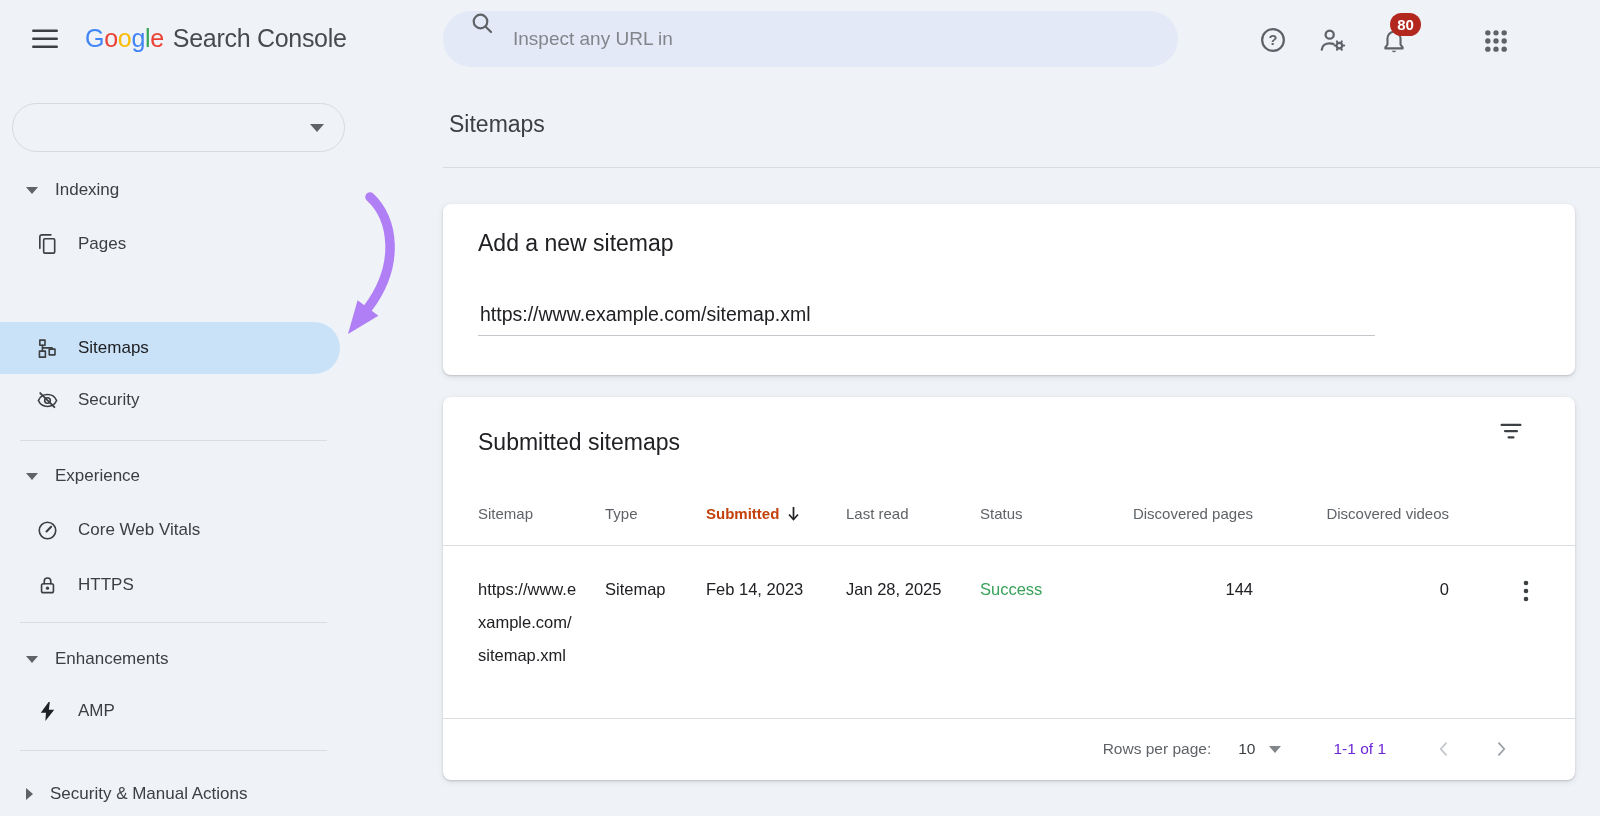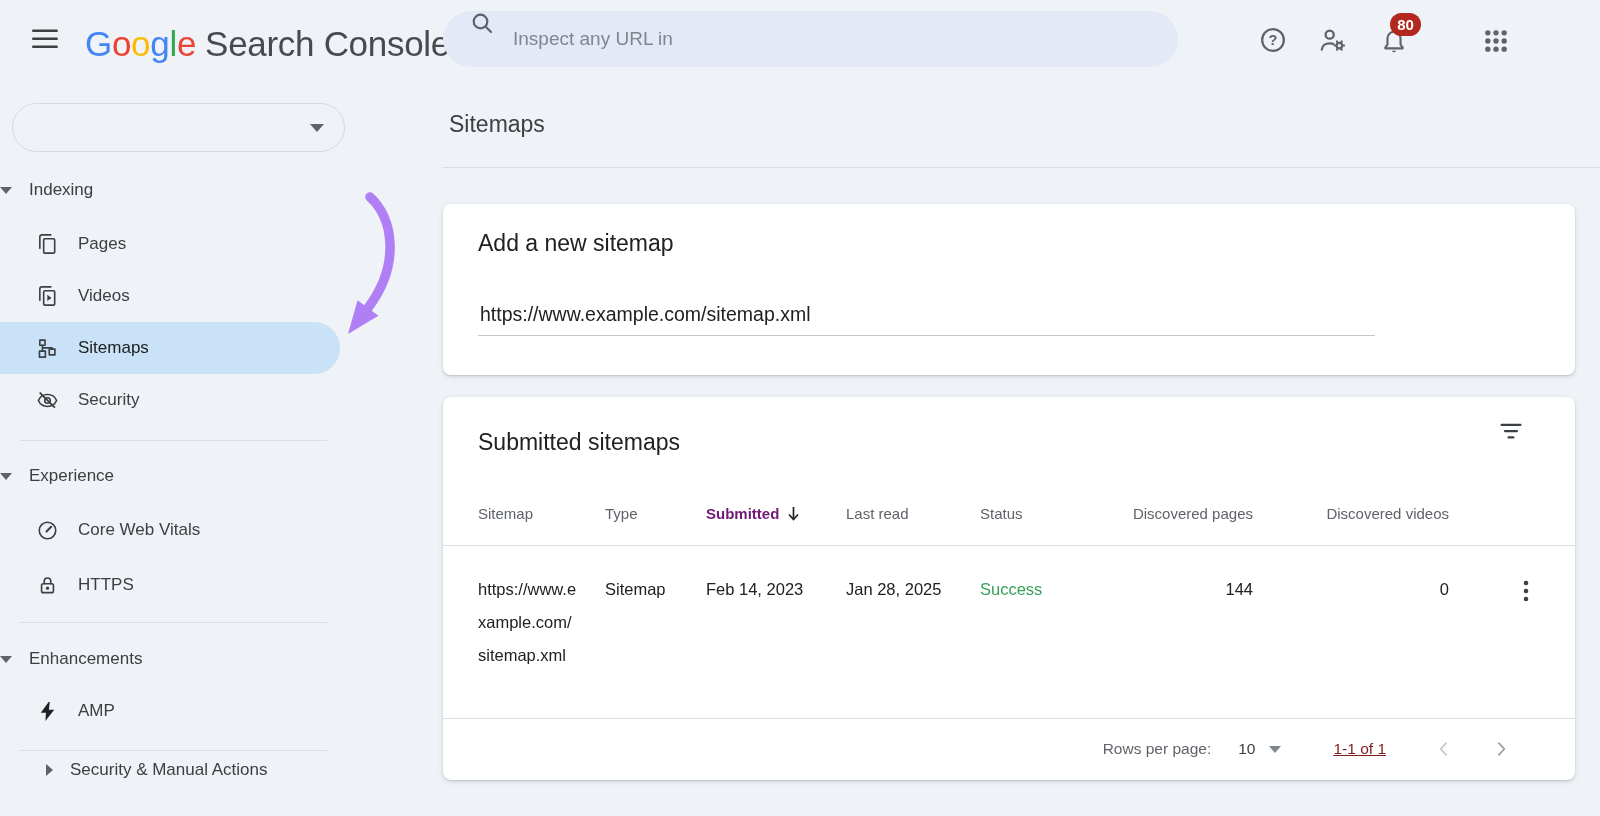--- a/index.html
+++ b/index.html
@@ -3,36 +3,36 @@
 <meta charset="utf-8">
 <style>
   * { box-sizing: border-box; margin: 0; padding: 0; }
   html,body { margin:0; padding:0; }
   body { font-family: "Liberation Sans", "DejaVu Sans", sans-serif; }
   #app { position: relative; width: 1600px; height: 816px; background:#eff2f7; overflow: hidden; }
   .abs { position: absolute; }
 
   
   .hamburger { left:31px; top:28px; width:28px; height:24px; background:none; border:none; cursor:pointer; }
-  .logo { left:85px; top:24px; font-size:35px; letter-spacing:-0.3px; white-space:nowrap; }
+  .logo { left:85px; top:24px; font-size:25px; letter-spacing:-0.3px; white-space:nowrap; }
   .logo .brand { font-weight:500; }
   .logo .c0{color:#4285F4}.logo .c1{color:#EA4335}.logo .c2{color:#FBBC05}
   .logo .c3{color:#4285F4}.logo .c4{color:#34A853}.logo .c5{color:#EA4335}
   .logo .appname { color:#474b4f; margin-left:9px; }
   .search-pill { left:443px; top:11px; width:735px; height:56px; background:#e3e9f6; border-radius:28px; display:flex; padding-left:27px; }
   .search-pill input { border:none; outline:none; background:transparent; font-size:19px; color:#202124; margin-left:19px; width:600px; font-family:inherit; }
   .search-pill input::placeholder { color:#80868b; }
   .hdr-icon-btn { background:none; border:none; cursor:pointer; padding:0; }
   .bell-wrap { left:1374px; top:10px; width:50px; height:52px; }
   .badge { position:absolute; left:16px; top:3px; min-width:31px; height:23px; background:#b3281e; border-radius:12px; color:#fff; font-size:15px; font-weight:bold; display:flex; align-items:center; justify-content:center; }
 
   
   .property-select { left:12px; top:103px; width:333px; height:49px; border:1px solid #d6dadf; border-radius:25px; background:transparent; display:flex; align-items:center; padding:0 20px; cursor:pointer; }
   .property-select .caret { margin-left:auto; width:0; height:0; border-left:7px solid transparent; border-right:7px solid transparent; border-top:8px solid #5f6368; }
-  .nav-section { left:0; width:420px; height:36px; display:flex; align-items:center; cursor:pointer; color:#3c4043; font-size:17px; }
+  .nav-section { left:0; width:420px; height:36px; display:flex; align-items:center; padding-left:26px; cursor:pointer; color:#3c4043; font-size:17px; }
   .nav-section .tri-down { width:0;height:0;border-left:6px solid transparent;border-right:6px solid transparent;border-top:7px solid #5f6368; margin-right:17px; }
   .nav-section .tri-right { width:0;height:0;border-top:6px solid transparent;border-bottom:6px solid transparent;border-left:7px solid #5f6368; margin-right:17px; }
   .nav-item { left:0; width:420px; height:52px; display:flex; align-items:center; padding-left:36px; cursor:pointer; color:#3c4043; font-size:17px; }
   .nav-item .nav-icon { flex:0 0 auto; }
   .nav-item .nav-label { margin-left:19px; }
   .nav-item.selected { width:340px; background:#c9e2f8; border-radius:0 26px 26px 0; color:#202124; font-weight:500; }
   .side-divider { left:20px; width:307px; height:0; border-top:1px solid #d9dce0; }
   .sicon { stroke:#3c4043; stroke-width:1.7; fill:none; stroke-linecap:round; stroke-linejoin:round; }
 
   
@@ -42,33 +42,33 @@
   .card1 { left:443px; top:196px; width:1132px; height:171px;margin-top:8px; }
   .card2 { left:443px; top:397px; width:1132px; height:383px; }
   .card-heading { position:absolute; left:35px; font-size:23px; font-weight:500; color:#202124; }
   .sitemap-input { position:absolute; left:35px; top:93px; width:897px; border:none; border-bottom:1px solid #c3c7cb; outline:none; font-size:19.5px; color:#202124; padding:6px 2px 9px 2px; background:transparent; font-family:inherit; }
   .submit-btn { position:absolute; left:983px; top:94px; width:117px; height:47px; background:#4d7ce6; color:#fff; border:none; border-radius:6px; font-size:15px; font-weight:bold; letter-spacing:0.6px; cursor:pointer; font-family:inherit; box-shadow:0 1px 2px rgba(60,64,67,.3); }
   .filter-btn { position:absolute; left:1054px; top:24px; width:28px; height:24px; background:none; border:none; cursor:pointer; }
 
   .tbl-grid { display:grid; grid-template-columns:127px 101px 140px 134px 148px 125px 196px 94px; padding-left:35px; padding-right:32px; }
   .tbl-head { position:absolute; left:0; top:96px; width:100%; height:40px; align-items:center; }
   .tbl-head .hcell { font-size:15px; color:#5f6368; }
-  .tbl-head .hcell.sorted { color:#701a75; font-weight:600; display:flex; align-items:center; gap:7px; cursor:pointer; }
+  .tbl-head .hcell.sorted { color:#c2410c; font-weight:600; display:flex; align-items:center; gap:7px; cursor:pointer; }
   .tbl-head .num { text-align:right; }
   .head-divider { position:absolute; left:0; top:148px; width:100%; height:0; border-top:1px solid #dcdfe2; }
   .tbl-row { position:absolute; left:0; top:148px; width:100%; padding-top:28px; align-items:start; font-size:16.5px; color:#202124; line-height:33px; cursor:pointer; }
   .cell-url { width:100px; word-break:break-all; }
   .status-success { color:#37a159; }
   .num { text-align:right; }
   .dots-btn { background:none; border:none; cursor:pointer; justify-self:end; margin-right:8px; margin-top:5px; padding:2px 6px; }
   .row-divider { position:absolute; left:0; top:321px; width:100%; height:0; border-top:1px solid #dcdfe2; }
   .card-footer { position:absolute; left:0; top:321px; width:100%; height:62px; display:flex; align-items:center; justify-content:flex-end; padding-right:61px; font-size:15.5px; color:#5f6368; }
   .rpp-value { margin-left:27px; color:#3c4043; }
   .rpp-caret { margin-left:14px; width:0;height:0;border-left:6.5px solid transparent;border-right:6.5px solid transparent;border-top:7px solid #80868b; cursor:pointer; }
-  .range-label { margin-left:52px; color:#7f1d1d;text-decoration:underline; }
+  .range-label { margin-left:52px; color:#6d28d9; }
   .page-btn { background:none;border:none;cursor:pointer; width:26px;height:26px; display:flex;align-items:center;justify-content:center; padding:0; }
   .page-btn.prev { margin-left:45px; }
   .page-btn.next { margin-left:31px; }
 
   .arrow-svg { left:330px; top:190px; pointer-events:none; z-index:5; }
 </style>
 </head>
 <body>
 
 <div id="app">
@@ -153,28 +153,20 @@
   </div>
 
   <div class="abs nav-item" style="top:218px;">
     <svg class="nav-icon" width="23" height="23" viewBox="0 0 24 24">
       <path class="sicon" d="M15.5 2H6.2C5 2 4 3 4 4.2V16"></path>
       <rect class="sicon" x="8" y="6" width="11.5" height="15" rx="1.2"></rect>
     </svg>
     <span class="nav-label">Pages</span>
   </div>
 
-  <div class="abs nav-item" style="top:270px;">
-    <svg class="nav-icon" width="23" height="23" viewBox="0 0 24 24">
-      <path class="sicon" d="M15.5 2H6.2C5 2 4 3 4 4.2V16"></path>
-      <rect class="sicon" x="8" y="6" width="11.5" height="15" rx="1.2"></rect>
-      <polygon points="11.8,10.3 16.2,13.5 11.8,16.7" fill="#3c4043"></polygon>
-    </svg>
-    <span class="nav-label">Videos</span>
-  </div>
 
   <div class="abs nav-item selected" style="top:322px;">
     <svg class="nav-icon" width="23" height="23" viewBox="0 0 24 24">
       <rect class="sicon" x="4" y="3.2" width="5.4" height="5.4"></rect>
       <rect class="sicon" x="3.6" y="14.8" width="6.2" height="6.2"></rect>
       <rect class="sicon" x="13.8" y="12.6" width="6" height="6"></rect>
       <path class="sicon" d="M6.7 8.6V14.8 M6.7 11.4H16.8V12.6"></path>
     </svg>
     <span class="nav-label">Sitemaps</span>
   </div>
@@ -222,21 +214,21 @@
     <span class="nav-label">AMP</span>
   </div>
 
   <div class="abs nav-section" style="top:641px;">
     <span class="tri-down"></span>
     <span>Enhancements</span>
   </div>
 
   <div class="abs side-divider" style="top:750px;"></div>
 
-  <div class="abs nav-section" style="top:752px;margin-left:46px;">
+  <div class="abs nav-section" style="top:776px;">
     <span class="tri-right"></span>
     <span>Security &amp; Manual Actions</span>
   </div>
 
   <svg class="abs arrow-svg" width="80" height="155" viewBox="0 0 80 155">
     <path d="M 40 7 C 63 28, 71 74, 38 118" fill="none" stroke="#b07ef5" stroke-width="9.5" stroke-linecap="round"></path>
     <polygon points="18,144 48.4,125.8 27.6,110.2" fill="#b07ef5"></polygon>
   </svg>
 
   <h1 class="abs page-title">Sitemaps</h1>

